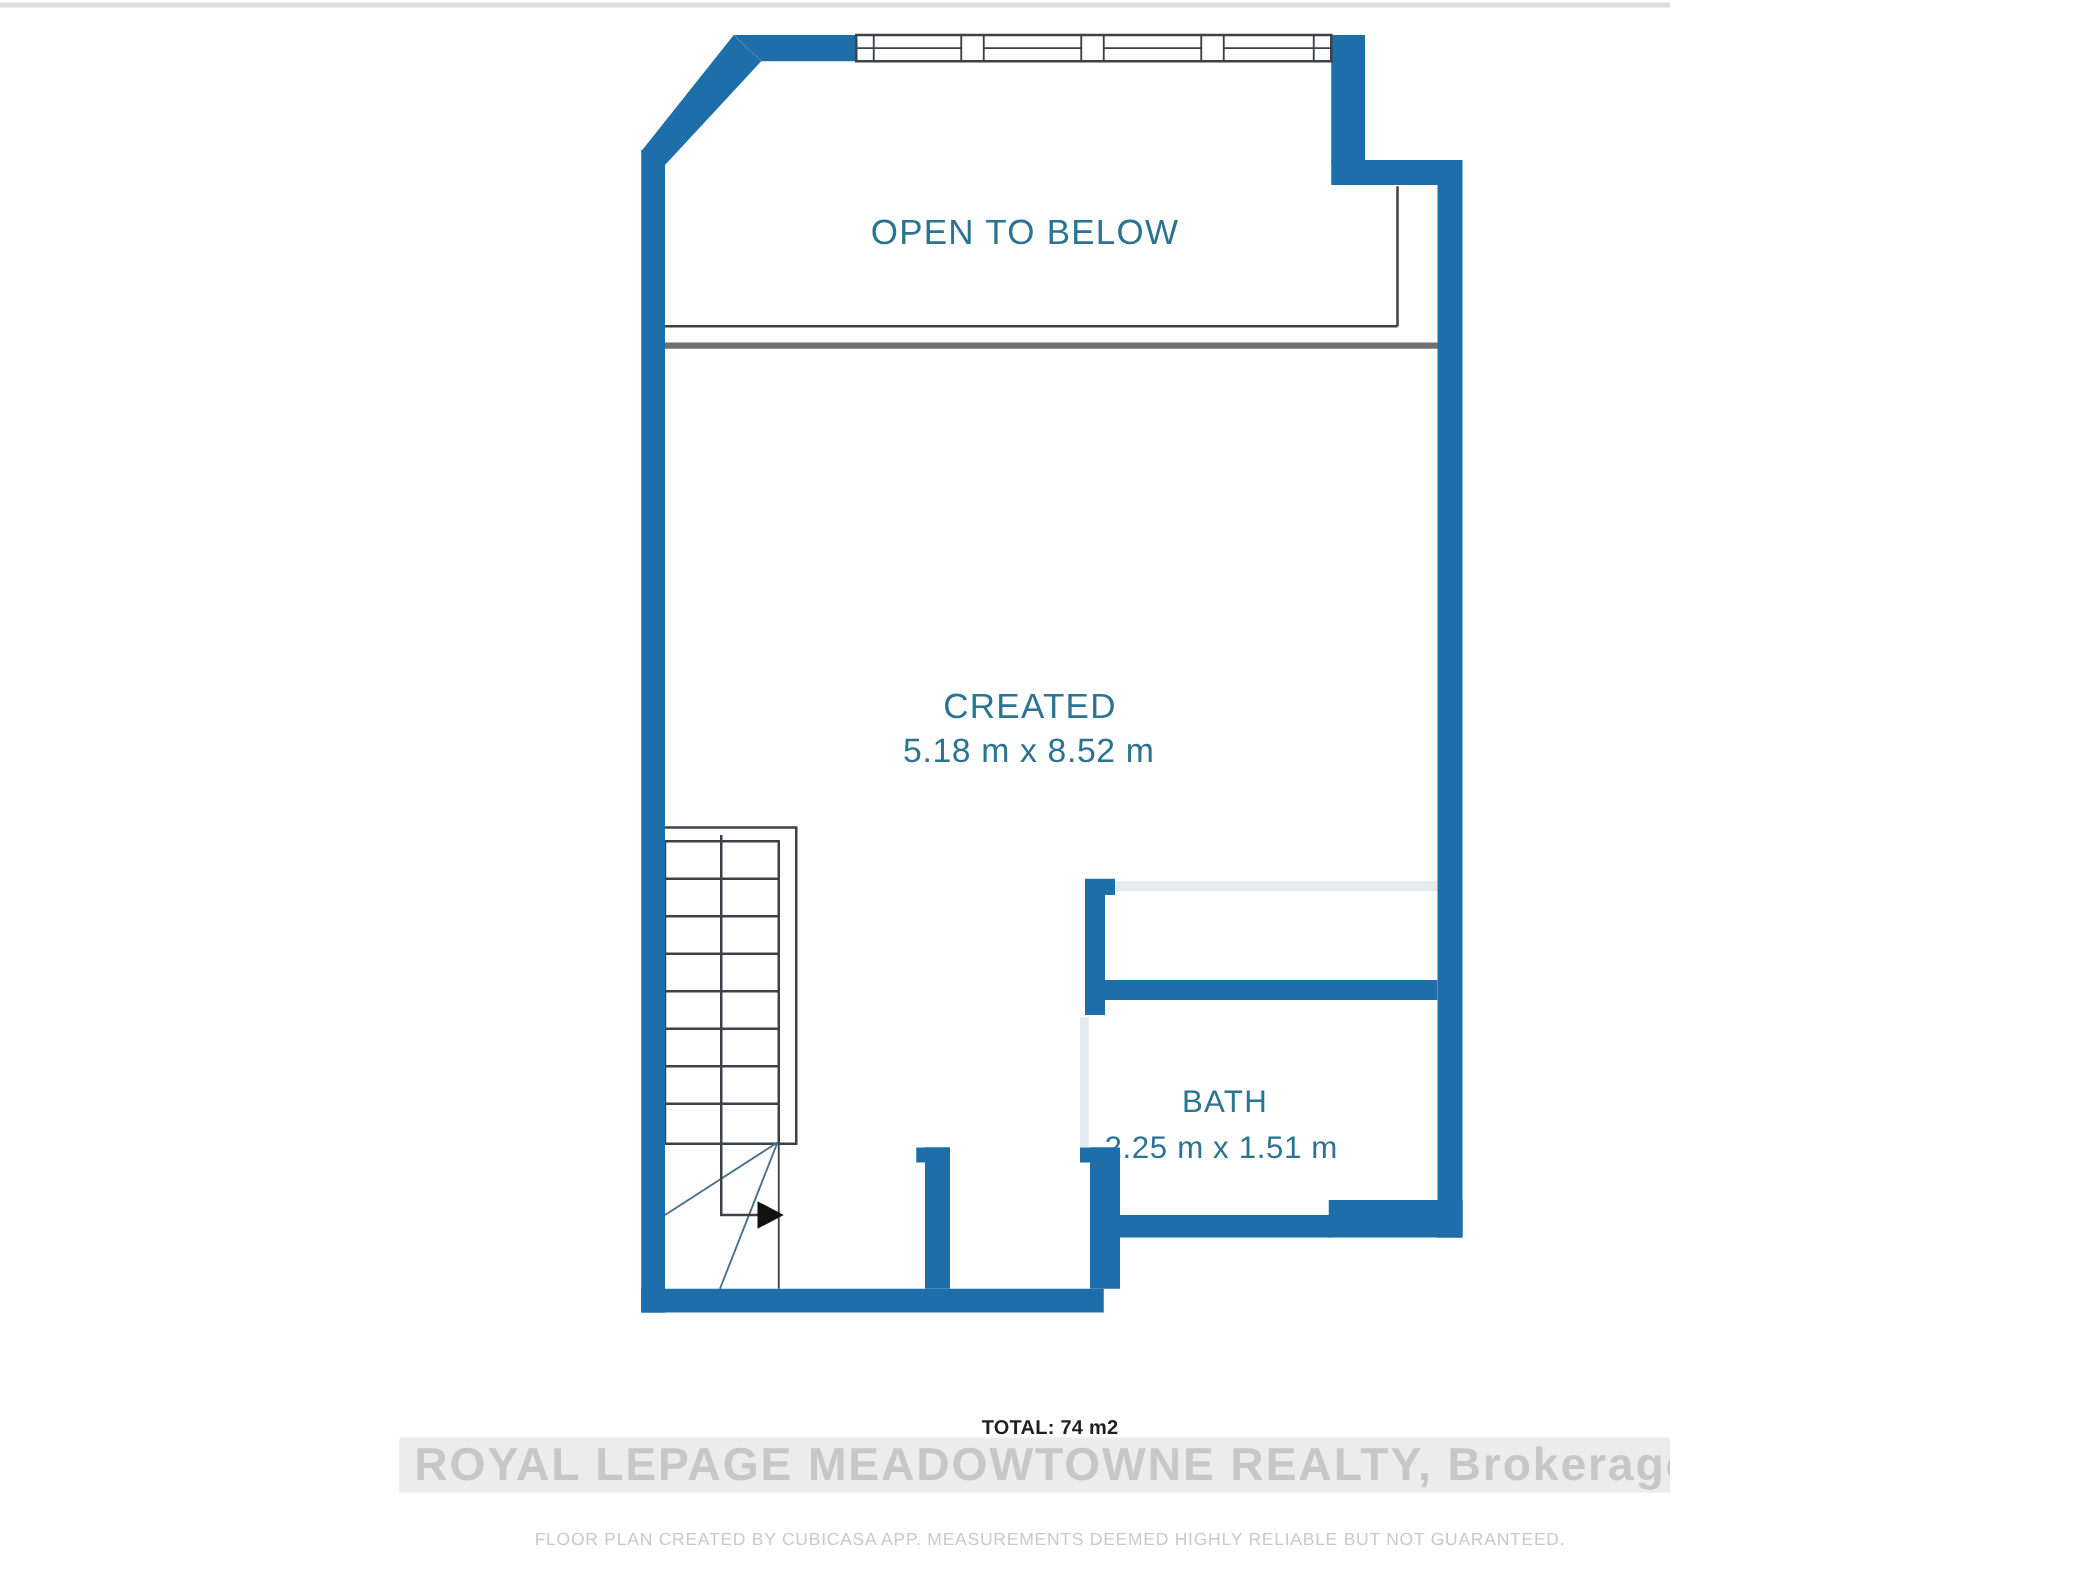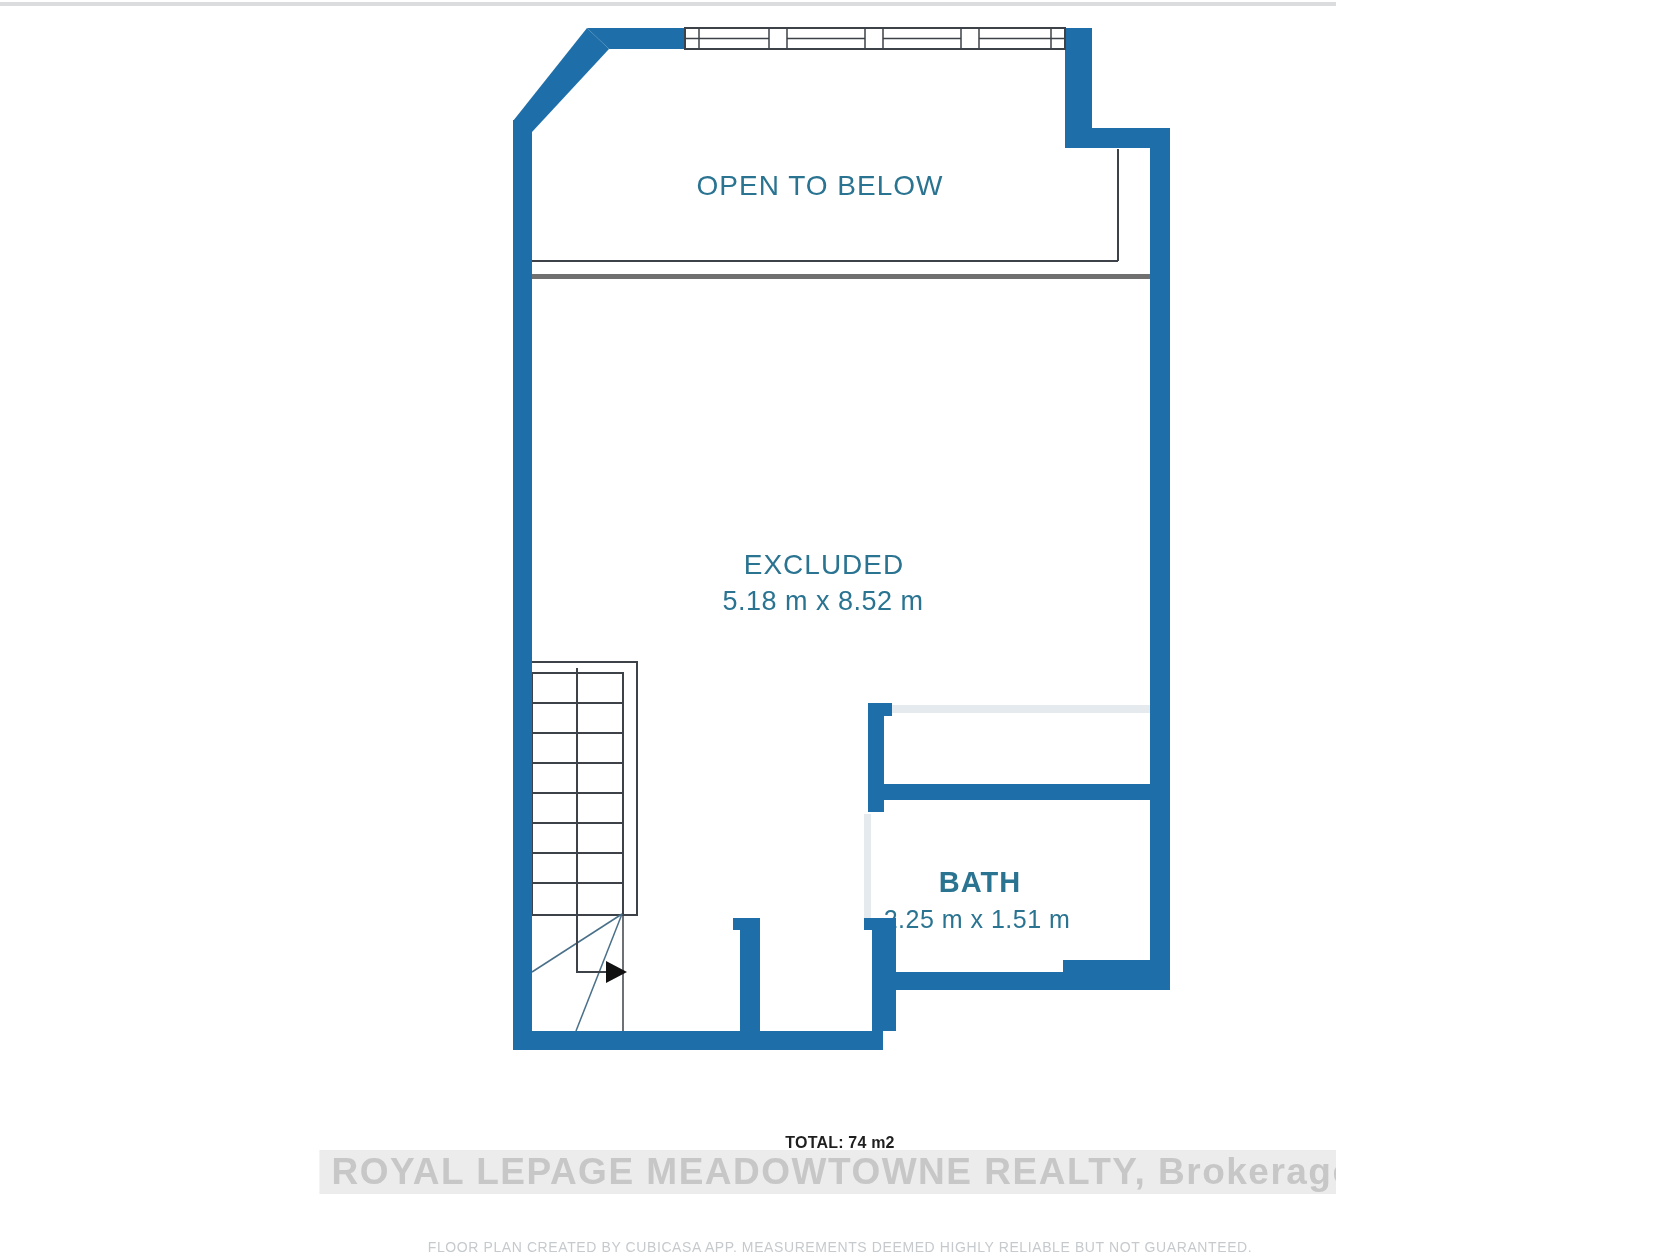--- a/index.html
+++ b/index.html
@@ -8,49 +8,49 @@
     font-family:"Liberation Sans", sans-serif;
   }
   .top-strip{position:absolute;left:0;top:2px;width:100%;height:4px;background:#dadcde;}
   .plan-svg{position:absolute;left:0;top:0;z-index:2;}
   .label{
     position:absolute;z-index:1;transform:translate(-50%,-50%);
     color:var(--label);white-space:nowrap;font-weight:500;letter-spacing:1px;text-align:center;
   }
   .lbl-room{font-size:28px;}
   .lbl-dims{font-size:27px;letter-spacing:0.5px;}
-  .lbl-bath{font-size:29px;font-weight:bold;}
+  .lbl-bath{font-size:25px;}
   .lbl-bath-dims{font-size:25px;letter-spacing:0.5px;}
   .summary{position:absolute;z-index:4;transform:translate(-50%,-50%);
     color:var(--textDark);white-space:nowrap;font-size:23px;font-weight:500;letter-spacing:0.2px;}
   .summary.bold{font-weight:700;font-size:16px;}
   .watermark{
     position:absolute;z-index:3;transform:translate(-50%,-50%);
     font-size:37px;font-weight:700;letter-spacing:1.5px;white-space:nowrap;
     color:var(--watermark);background:rgba(229,229,229,0.75);padding:1px 12px;
   }
   .footer{
     position:absolute;z-index:1;transform:translate(-50%,-50%);
-    font-size:14px;color:var(--footer);letter-spacing:0.6px;white-space:nowrap;font-weight:500;margin-top:16px;
+    font-size:14px;color:var(--footer);letter-spacing:0.6px;white-space:nowrap;font-weight:500;
   }
   .wall{fill:var(--wall);}
   .lite{fill:#ffffff;}
   .oline{stroke:var(--outline);fill:none;}
   .winder{stroke:var(--winder);fill:none;}
   .lightline{fill:var(--lightLine);}
 </style>
 </head>
 <body>
 
 <div class="canvas">
 
   <div class="top-strip"></div>
 
   <div class="label lbl-room" style="left:820px;top:186px;">OPEN TO BELOW</div>
-  <div class="label lbl-room" style="left:824px;top:565px;">EXCLUDED</div>
+  <div class="label lbl-room" style="left:824px;top:565px;">CREATED</div>
   <div class="label lbl-dims" style="left:823px;top:601px;">5.18 m x 8.52 m</div>
   <div class="label lbl-bath" style="left:980px;top:882px;">BATH</div>
   <div class="label lbl-bath-dims" style="left:977px;top:919px;">2.25 m x 1.51 m</div>
 
   <svg class="plan-svg" width="1680" height="1260" viewBox="0 0 1680 1260">
 
     <g>
       <rect class="lightline" x="884" y="705" width="266" height="8"></rect>
       <rect class="lightline" x="864" y="814" width="7" height="104"></rect>
     </g>

